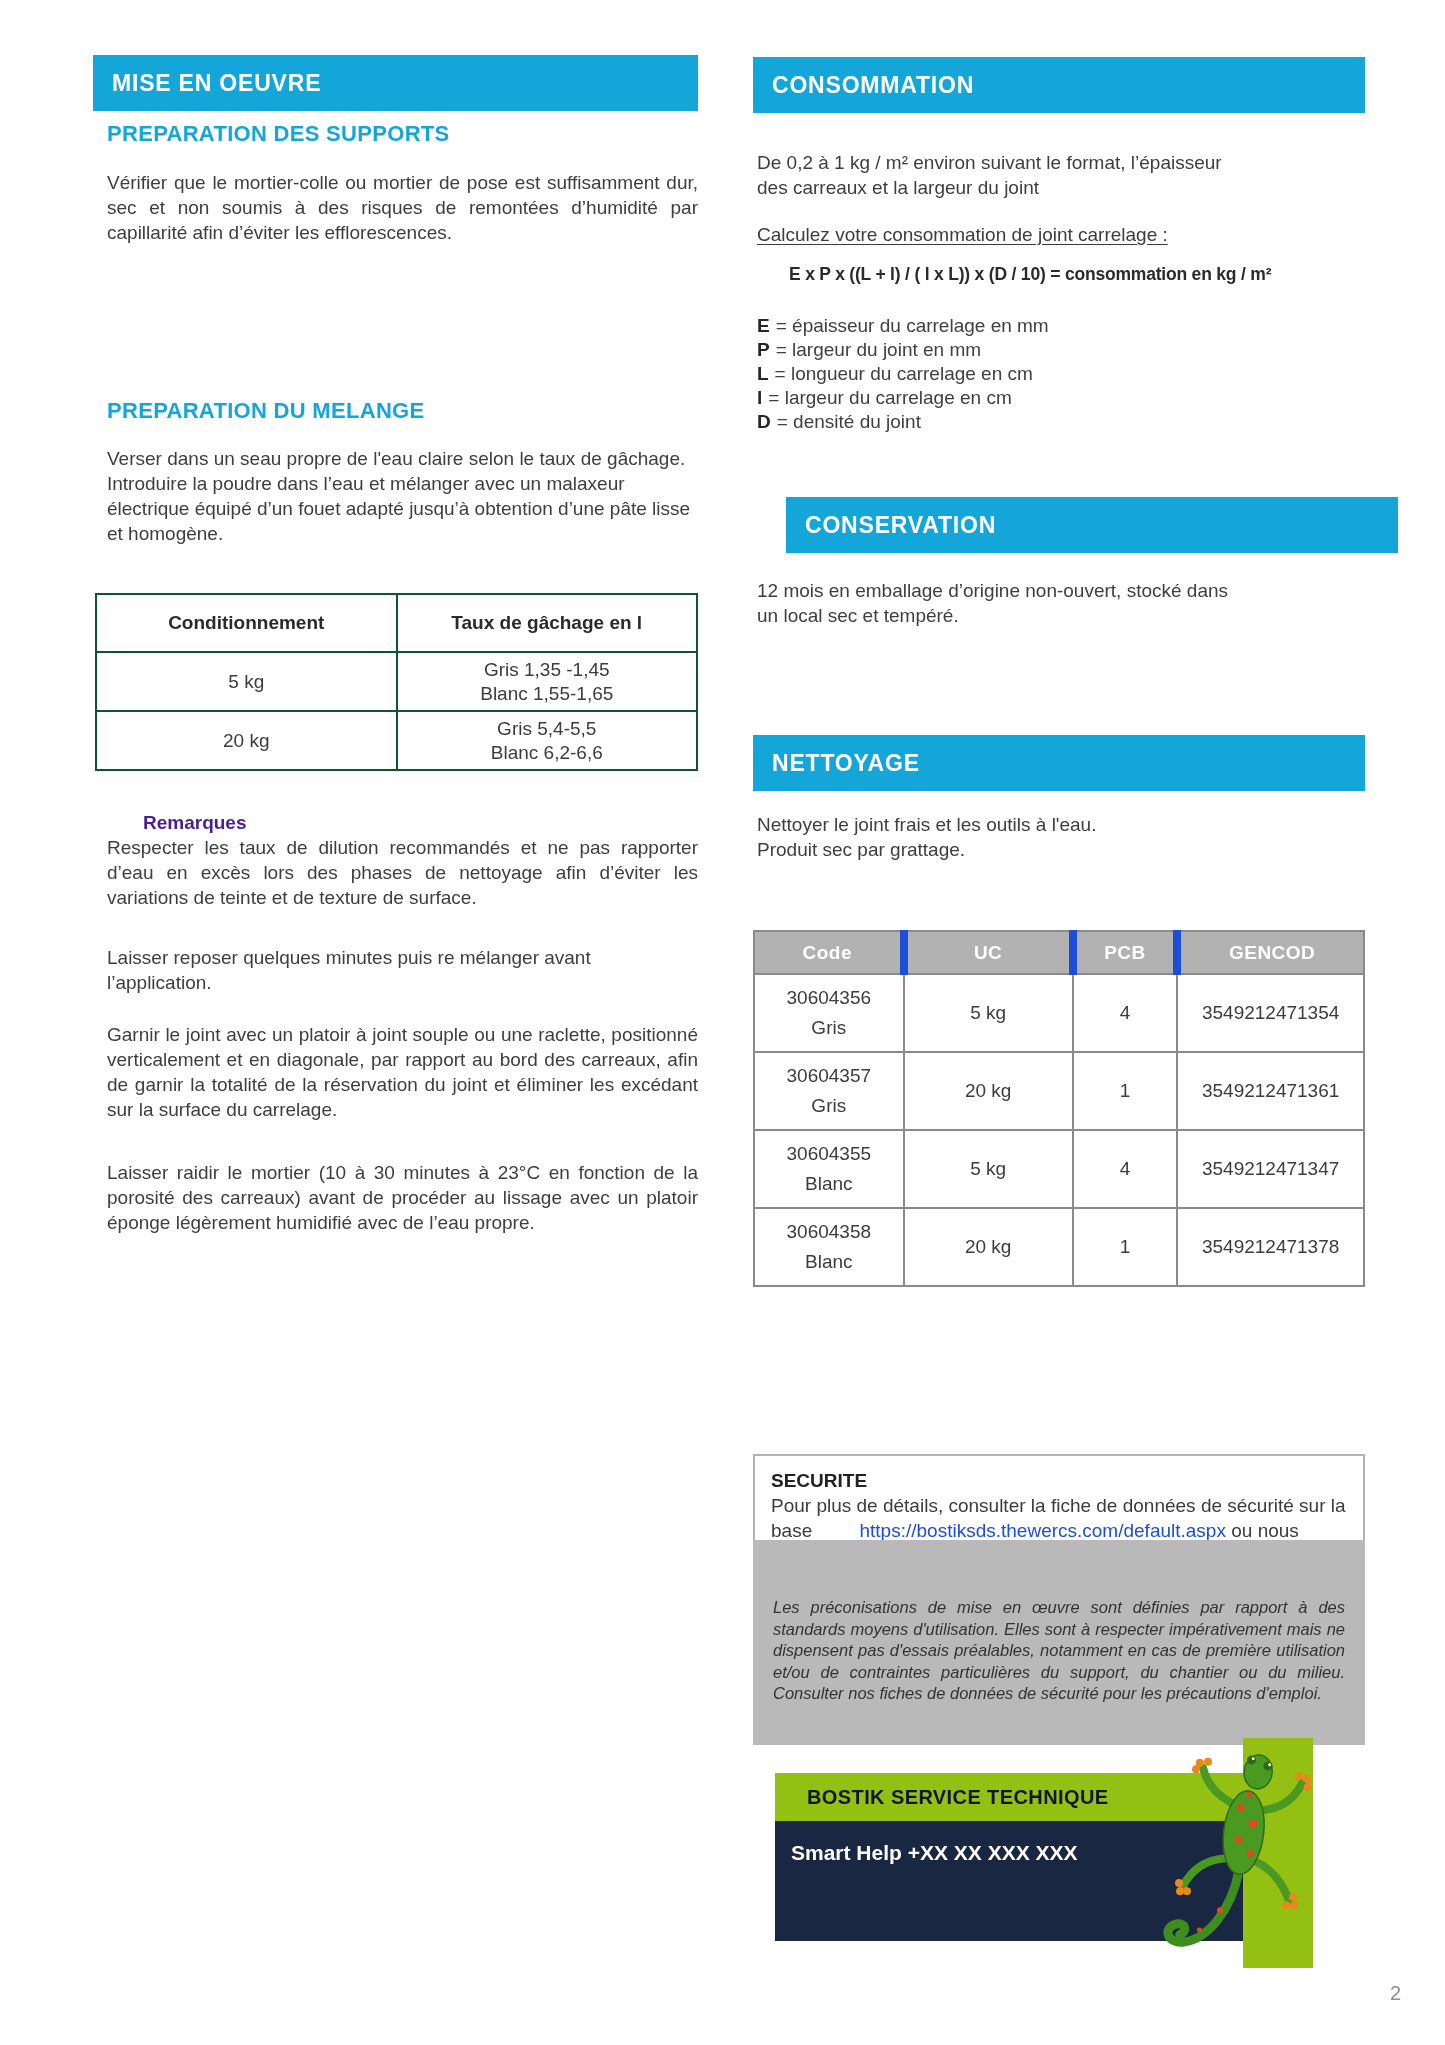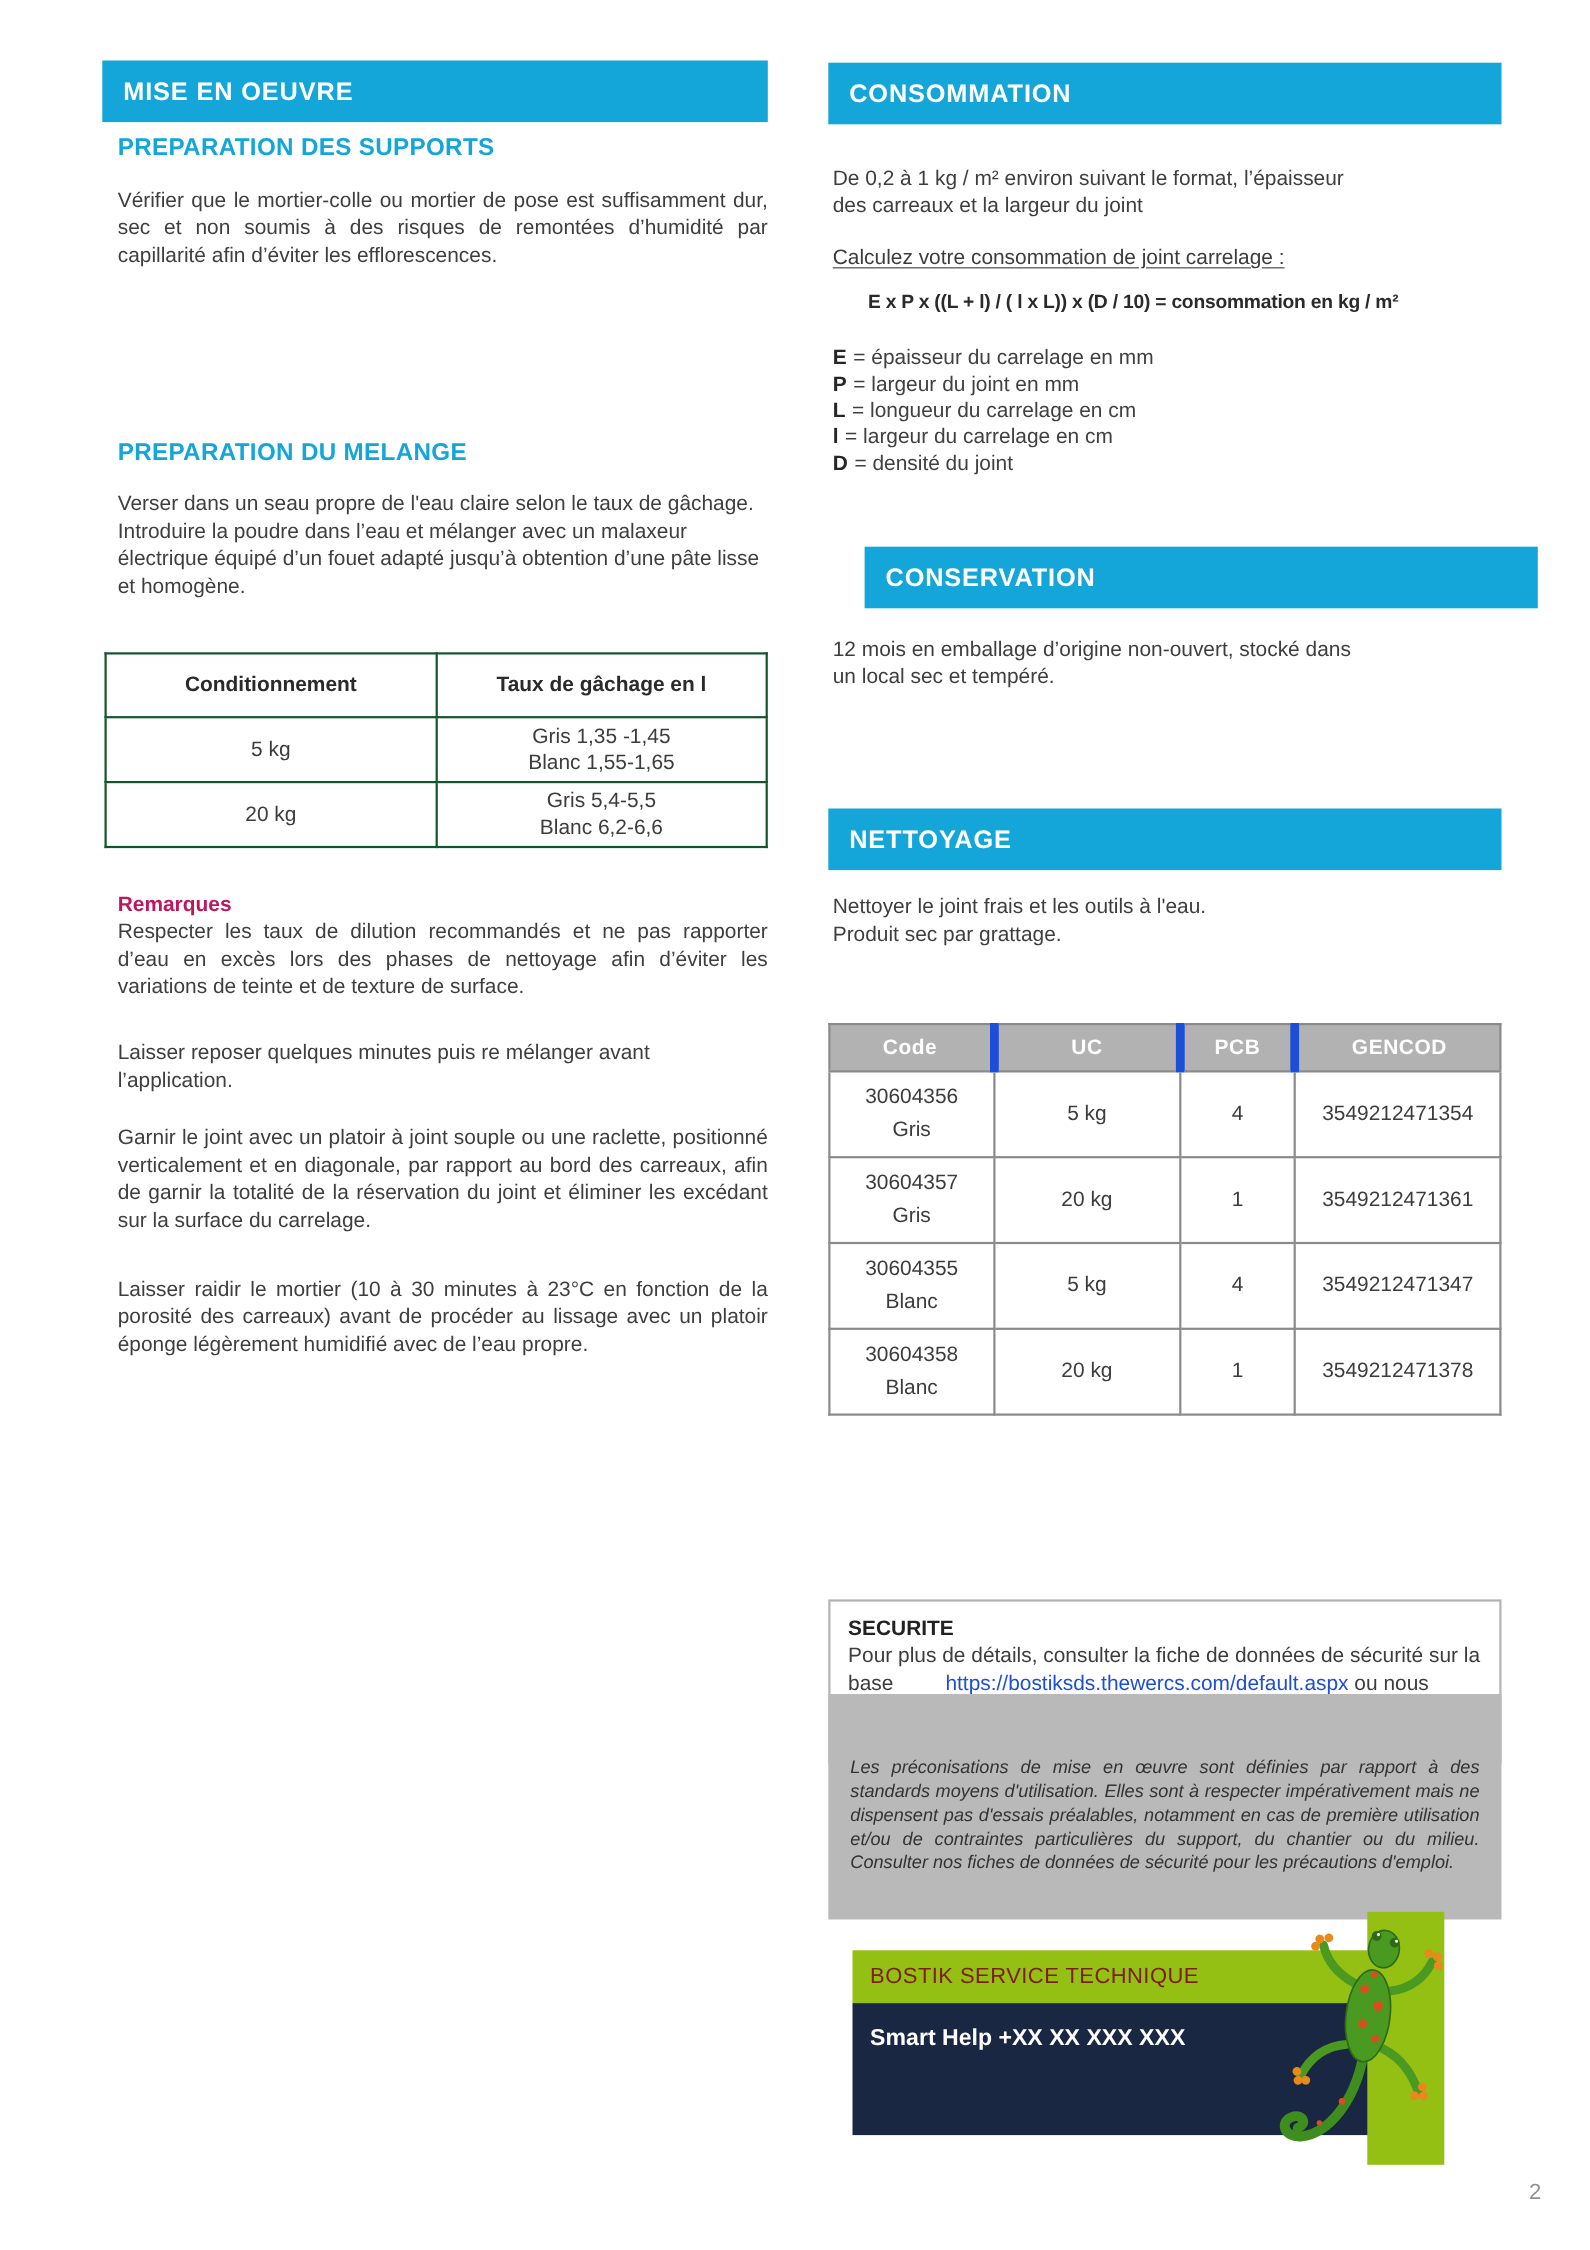--- a/index.html
+++ b/index.html
@@ -10,21 +10,21 @@
     --cyan:#14a6d9; --green:#94bf13; --navy:#1a2742;
   }
   .abs { position:absolute; }
   .bar {
     background:var(--cyan); color:#fff; font-weight:bold; font-size:23px;
     letter-spacing:0.8px; display:flex; align-items:center; padding-left:19px; height:56px;
   }
   .cyan-heading { color:var(--cyan); font-weight:bold; font-size:22px; letter-spacing:0.3px; }
   .body-text { font-size:19px; line-height:25px; color:#3e3e3e; }
   .justify { text-align:justify; }
-  .bold-dark { font-weight:bold; color:#be185d; }
+  .bold-dark { font-weight:bold; color:#4c1d95;margin-left:36px; }
   .underline-line { text-decoration:underline; text-underline-offset:3px; color:#3c3c3c; }
   .formula { font-weight:bold; color:#2a2a2a; font-size:17.5px; letter-spacing:-0.2px; white-space:nowrap;margin-left:32px; }
   .def-row { line-height:24px; font-size:19px; }
   .def-sym { font-weight:bold; color:#262626; margin-right:6px; }
 
   table { border-collapse:collapse; background:#fff; }
   .dosage-table { width:603px; }
   .dosage-table th, .dosage-table td { border:2px solid #14532d; text-align:center; font-size:19px; }
   .dosage-table th { height:58px; font-weight:bold; color:#2a2a2a; }
   .dosage-table td { height:59px; line-height:24px; color:#3c3c3c; }
@@ -47,21 +47,21 @@
     position:absolute; left:12px; right:84px; bottom:1px; height:11px; opacity:0.85;
     background:repeating-linear-gradient(90deg,#cfcfcf 0 16px,#bdbdbd 16px 22px,#dadada 22px 34px);
     filter:blur(1.2px);
   }
 
   .gray-box { background:#b9b9b9; padding:57px 20px 0 20px; }
   .disclaimer { font-style:italic; font-size:16.5px; line-height:21.5px; text-align:justify; color:#333; }
 
   .service-title-band {
     background:var(--green); height:48px; display:flex; align-items:center;
-    padding-left:16px; color:#7f1d1d; font-weight:normal; font-size:20px; letter-spacing:0.4px;
+    padding-left:32px; color:#0f172a; font-weight:bold; font-size:20px; letter-spacing:0.4px;
   }
   .service-navy { background:var(--navy); height:120px; padding:20px 0 0 16px; color:#fff; font-weight:bold; font-size:21px; }
   .gecko-panel { background:var(--green); }
   .page-number { font-size:20px; color:#8f8f8f; }
 </style>
 </head>
 <body>
 
 <div class="page">
 

